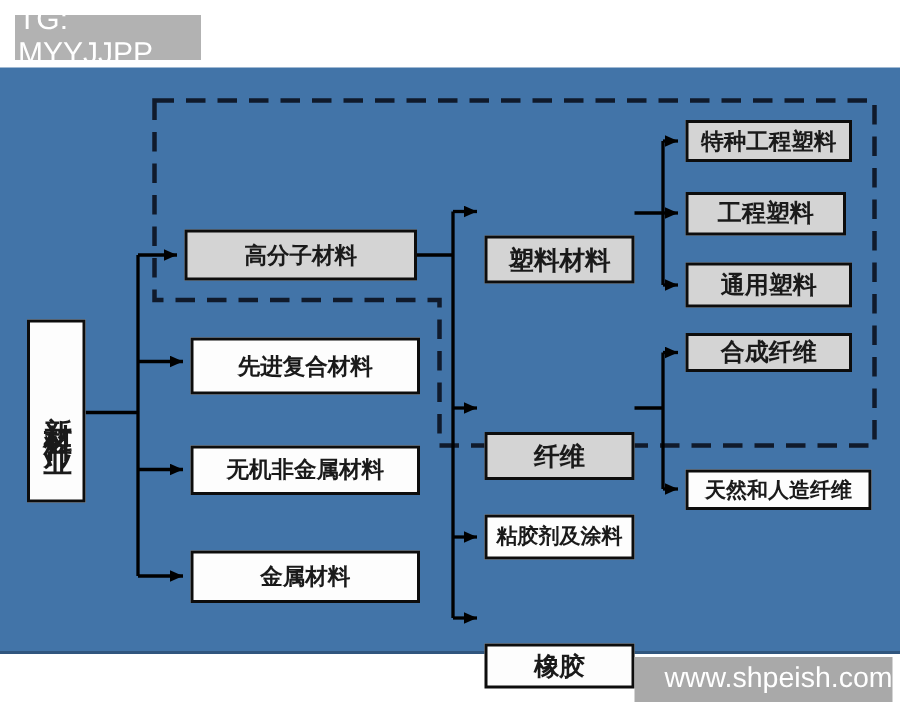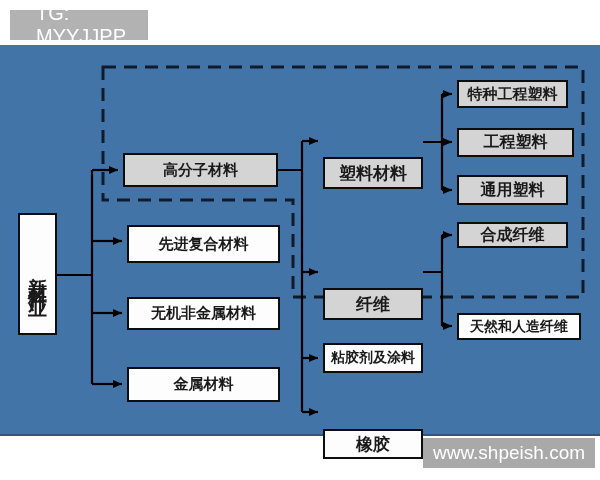--- a/index.html
+++ b/index.html
@@ -13,28 +13,28 @@
     background:var(--background-blue,#4274a8);
     border-bottom:2px solid #30567e;
     z-index:0;
   }
   .wm {
     position:absolute; color:#ffffff;
     font-family:"Liberation Sans","DejaVu Sans",sans-serif;
     display:flex; align-items:center; z-index:5;
   }
   .wm-top {
-    left:10px; top:10px; width:138px; height:30px;
+    left:10px; top:10px; width:124px; height:30px;
     background:var(--watermark-top-bg,#b2b2b2);
-    font-size:20px; padding-left:26px; box-sizing:border-box;
+    font-size:20px; padding-left:2px; box-sizing:border-box;
   }
   .wm-bottom {
     left:423px; top:438px; width:172px; height:30px;
     background:var(--watermark-bottom-bg,#a9a9a9);
-    font-size:19px; justify-content:center;
+    font-size:19px; justify-content:flex-end;
   }
   svg.lines { position:absolute; left:0; top:0; z-index:1; }
   .ln { fill:none; stroke:var(--line-color,#000000); stroke-width:2.2; }
   .arr { marker-end:url(#arw); }
   #arw path { fill:var(--line-color,#000000); }
   .dashed {
     fill:none; stroke:var(--dash-color,#101a2b);
     stroke-width:3; stroke-dasharray:13 8;
   }
   .node {
@@ -104,21 +104,21 @@
   <div class="node white" style="left:127px;top:225px;width:153px;height:38px">先进复合材料</div>
   <div class="node white" style="left:127px;top:297px;width:153px;height:33px">无机非金属材料</div>
   <div class="node white" style="left:127px;top:367px;width:153px;height:35px">金属材料</div>
 
   <div class="node gray f17" style="left:323px;top:125px;width:100px;height:32px">塑料材料</div>
   <div class="node gray f17" style="left:323px;top:256px;width:100px;height:32px">纤维</div>
   <div class="node white f14" style="left:323px;top:343px;width:100px;height:30px">粘胶剂及涂料</div>
   <div class="node white f17" style="left:323px;top:397px;width:100px;height:30px">橡胶</div>
 
   <div class="node gray f15" style="left:457px;top:80px;width:111px;height:28px">特种工程塑料</div>
-  <div class="node gray f16" style="left:457px;top:128px;width:117px;height:29px">工程塑料</div>
+  <div class="node gray f16" style="left:457px;top:128px;width:107px;height:29px">工程塑料</div>
   <div class="node gray f16" style="left:457px;top:175px;width:111px;height:30px">通用塑料</div>
 
   <div class="node gray f16" style="left:457px;top:222px;width:111px;height:26px">合成纤维</div>
   <div class="node white f14" style="left:457px;top:313px;width:124px;height:27px">天然和人造纤维</div>
 
   <div class="wm wm-bottom">
     <span>www.shpeish.com</span>
   </div>
 
 </div>

